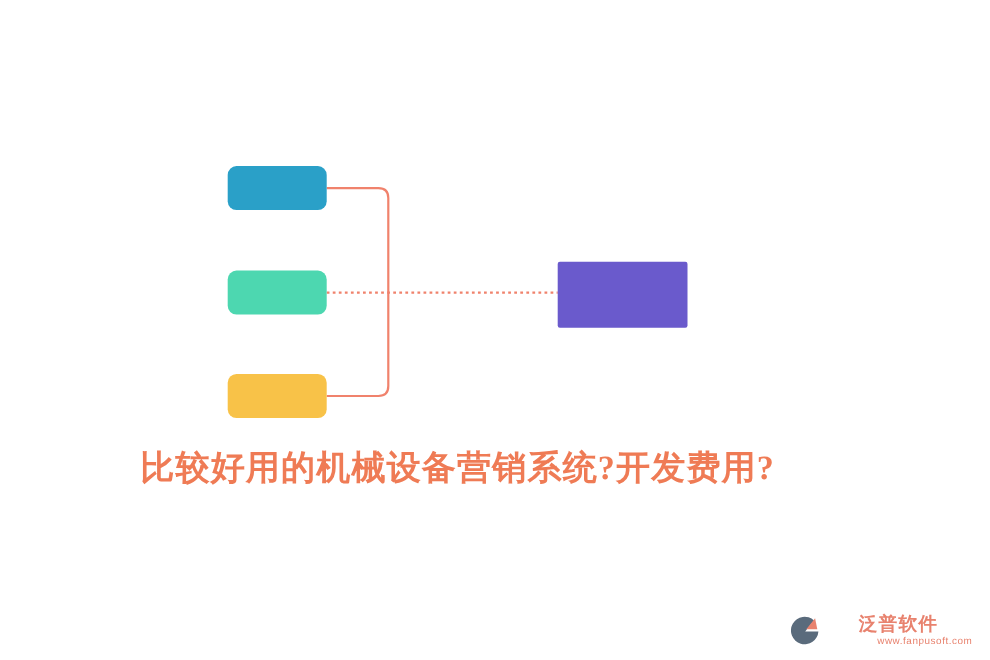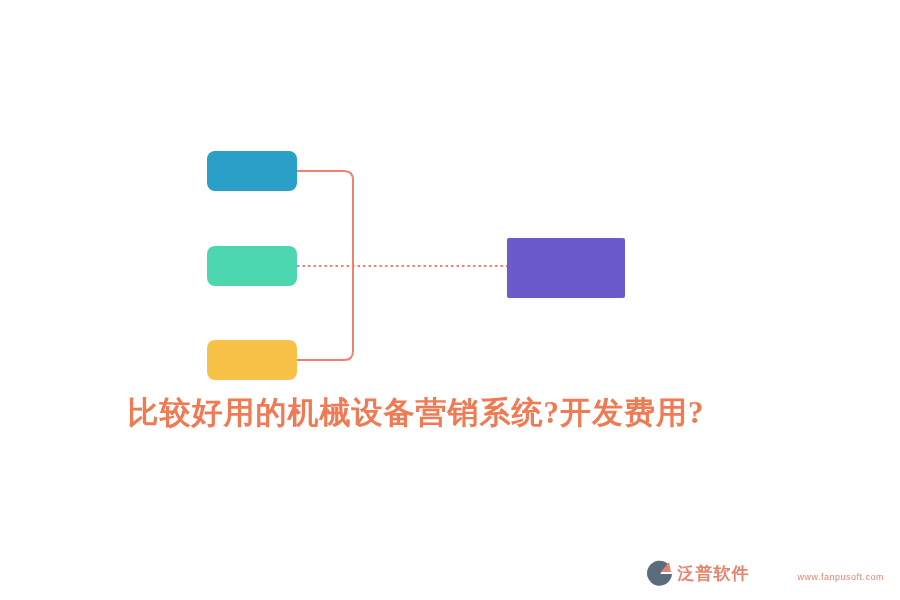--- a/index.html
+++ b/index.html
@@ -55,42 +55,42 @@
     fill: none;
   }
   .connector-dotted {
     stroke: var(--color-connector, #f0826c);
     stroke-width: 2;
     fill: none;
     stroke-dasharray: 2.5 3;
   }
   .page-title {
     position: absolute;
-    left: 0; top: 392px;
+    left: 0; top: 404px;
     width: 832px;
     margin: 0;
     text-align: center;
     font-family: "Liberation Serif", "DejaVu Serif", serif;
     font-size: 31px;
     font-weight: bold;
     letter-spacing: 1px;
     color: var(--color-title, #ef7b55);
   }
   .brand-footer {
     position: absolute;
     right: 16px;
     bottom: 12px;
     display: flex;
     align-items: center;
     gap: 4px;
   }
   .brand-texts {
     display: flex;
-    flex-direction: row;
-    align-items: flex-end;
+    flex-direction: column;
+    align-items: center;
     line-height: 1.1;
   }
   .brand-name {
     font-size: 17px;
     font-weight: bold;
     color: var(--color-footer, #e8826e);
     letter-spacing: 1px;
   }
   .brand-url {
     font-size: 9px;

